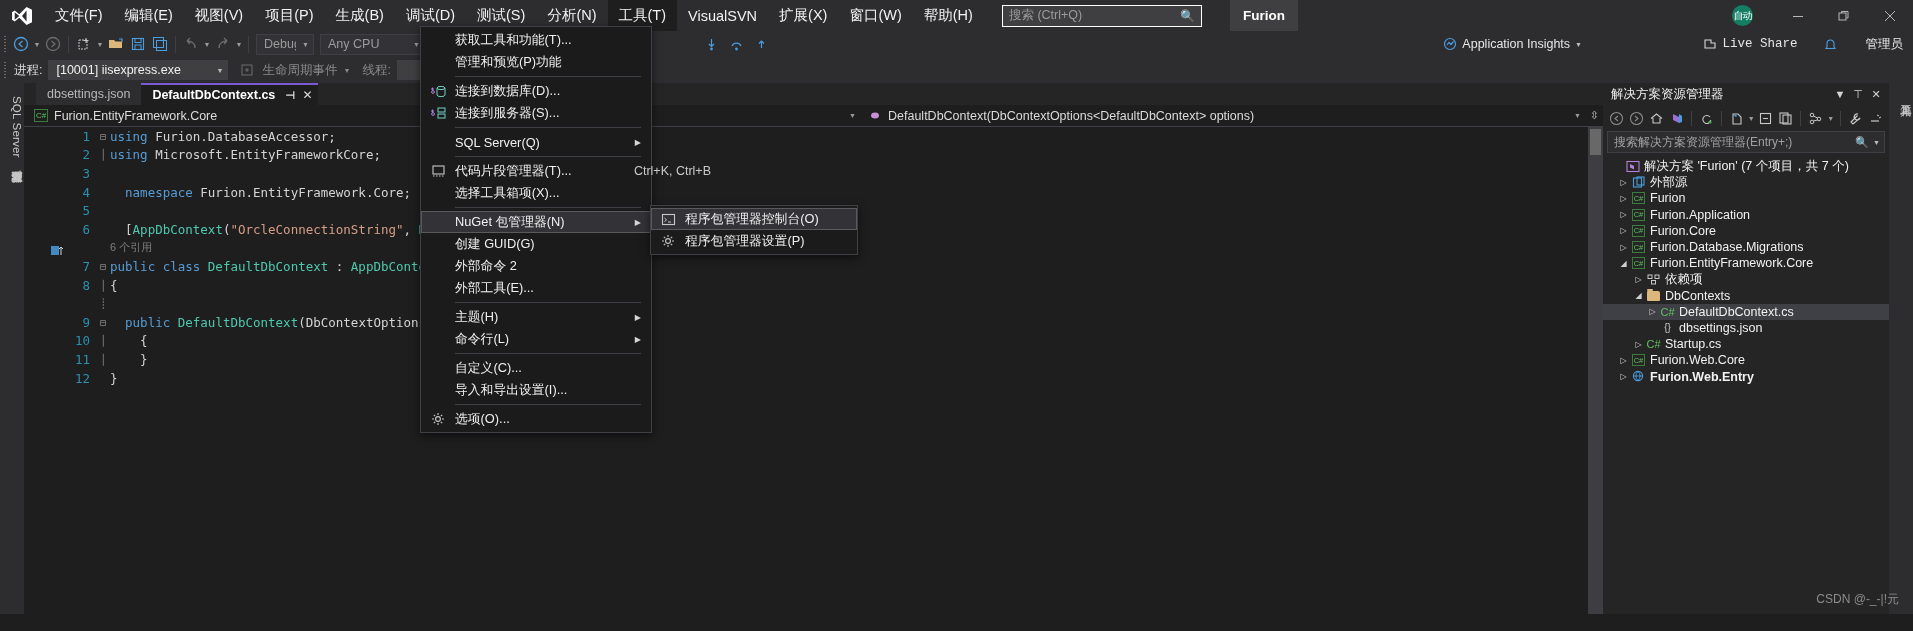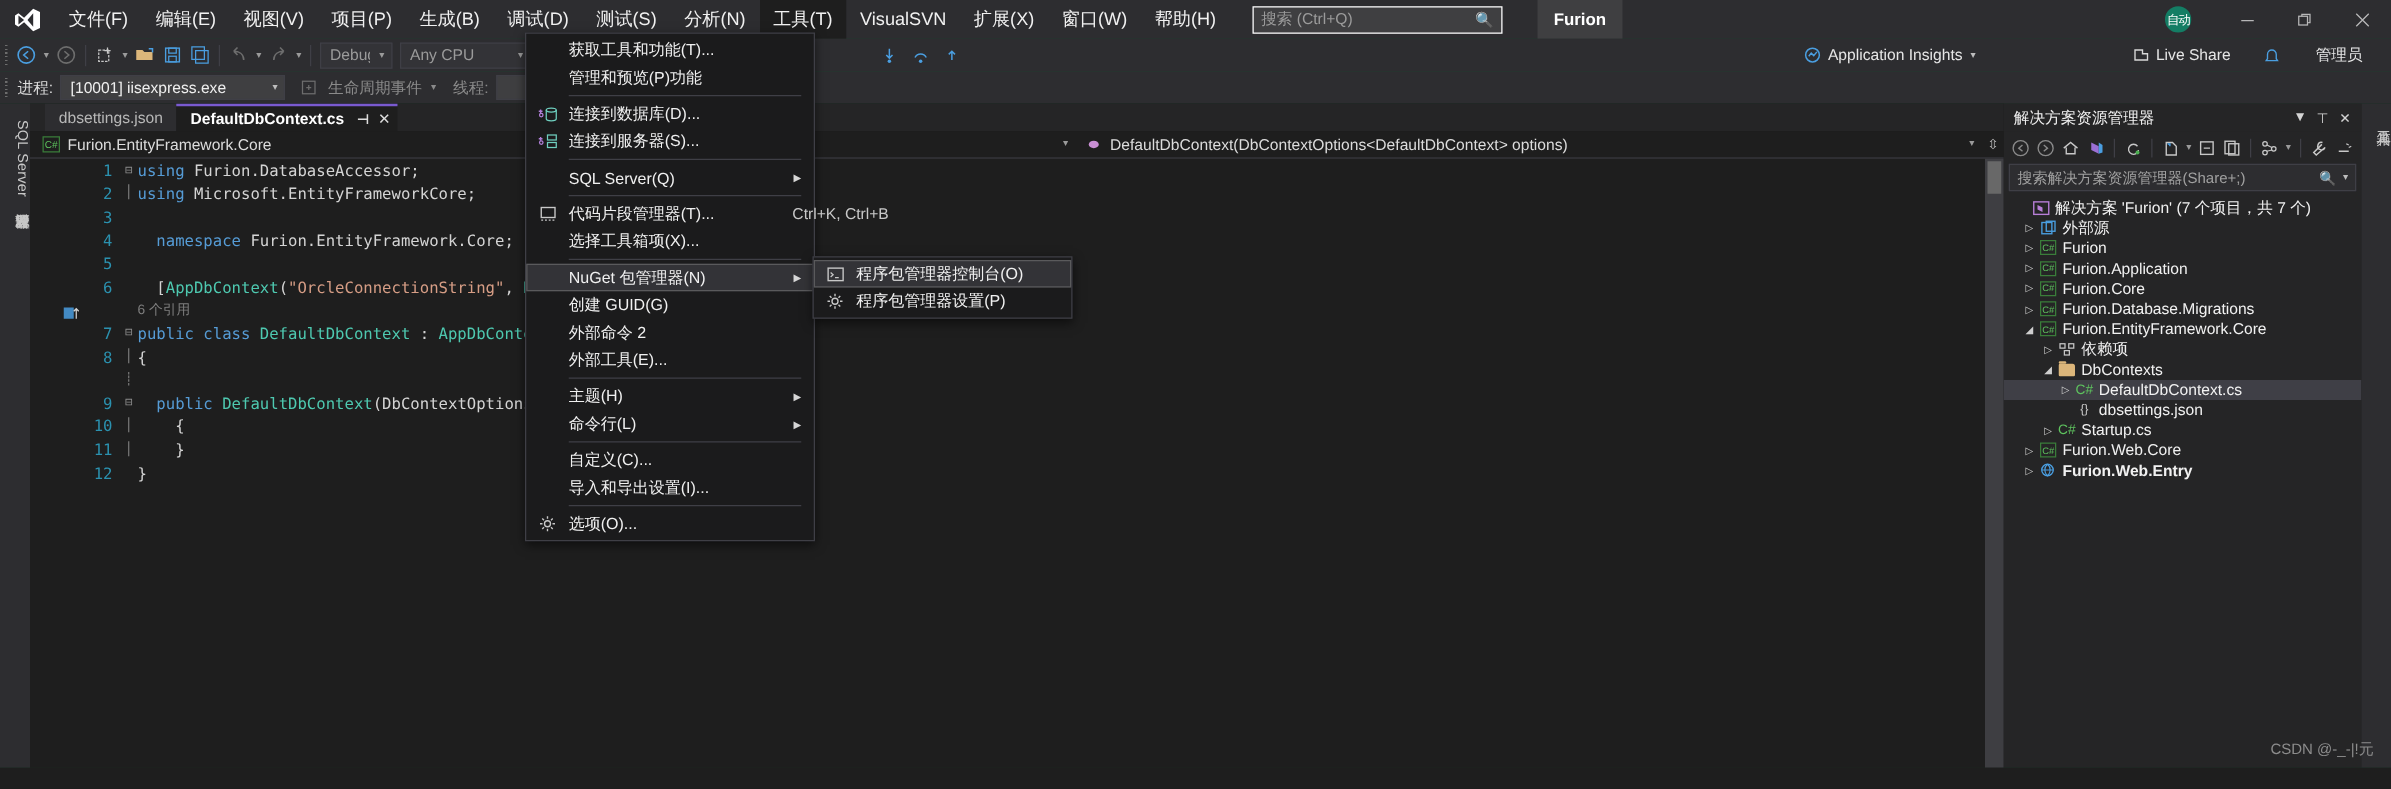--- a/index.html
+++ b/index.html
@@ -2,21 +2,21 @@
 <html><head>
 <meta charset="utf-8">
 <style>
   * { box-sizing: border-box; margin:0; padding:0; }
   html,body{
     width:1913px; height:631px; overflow:hidden;
     background:#1e1e1e;
     font-family:"Liberation Sans","DejaVu Sans",sans-serif;
     color:#f1f1f1; -webkit-font-smoothing:antialiased;
   }
-  .app{position:relative;width:1913px;height:614px;background:#14532d;}
+  .app{position:relative;width:1913px;height:614px;background:#22c55e;}
 
   
   .titlebar{height:31px;background:#2d2d30;display:flex;align-items:center;position:relative;}
   .vs-logo{width:44px;height:31px;display:flex;align-items:center;justify-content:center;}
   .vs-logo svg{width:22px;height:20px;}
   .menubar{display:flex;align-items:center;height:31px;}
   .menubar .mi{
     height:31px;padding:0 11px;display:flex;align-items:center;
     font-size:14.5px;color:#f1f1f1;white-space:nowrap;cursor:default;
   }
@@ -50,21 +50,21 @@
   .tsep{width:1px;height:17px;background:#3f3f46;margin:0 4px;}
   .caret{width:10px;height:26px;display:flex;align-items:center;justify-content:center;color:#9b9b9b;font-size:7px;}
   .combo{
     height:21px;background:#333337;border:1px solid #3f3f46;display:flex;align-items:center;
     padding:0 4px 0 7px;font-size:12.5px;color:#9b9b9b;margin:0 3px;
   }
   .combo .cv{flex:1;white-space:nowrap;overflow:hidden;}
   .combo .ca{font-size:7px;color:#9b9b9b;margin-left:6px;}
   .run-btn{display:flex;align-items:center;height:26px;padding:0 5px;color:#8f8f8f;font-size:12.5px;gap:4px;}
   .tri{width:0;height:0;border-left:9px solid #6d6d6d;border-top:5.5px solid transparent;border-bottom:5.5px solid transparent;}
-  .tb-far{position:absolute;right:0;top:0;height:26px;display:flex;align-items:center;padding-right:13px;gap:14px;}
+  .tb-far{position:absolute;right:0;top:0;height:26px;display:flex;align-items:center;padding-right:0;gap:14px;font-family:Liberation Mono, monospace;}
   .live-share{display:flex;align-items:center;gap:5px;font-size:12.5px;color:#e6e6e6;padding:0 8px;}
   .app-ins{display:flex;align-items:center;gap:5px;font-size:12.5px;color:#e6e6e6;padding:0 6px;}
   .mgbtn{font-size:12.5px;color:#e6e6e6;padding:0 10px;}
 
   
   .toolbar2{height:26px;background:#2d2d30;display:flex;align-items:center;position:relative;}
   .lbl{font-size:12.5px;color:#dcdcdc;margin:0 6px 0 4px;white-space:nowrap;}
   .lbl.dim{color:#8a8a8a;}
   .combo2{
     height:20px;background:#3f3f41;border:1px solid #3f3f46;display:flex;align-items:center;
@@ -498,21 +498,21 @@
             </svg>
           </span>
         <span class="ib">
             <svg width="15" height="15" viewBox="0 0 15 15">
               <path d="M3 10 h8" stroke="#c8c8c8" stroke-width="1.2"></path>
               <path d="M9 4 l2 1 M11 7 l2 -1" stroke="#c8c8c8"></path>
             </svg>
           </span>
       </div>
       <div class="sesearch">
-        <span class="ph">搜索解决方案资源管理器(Share+;)</span>
+        <span class="ph">搜索解决方案资源管理器(Entry+;)</span>
         <span style="color:#cfcfcf;font-size:11px">🔍</span>
         <span class="ca" style="font-size:7px;color:#bdbdbd;margin-left:4px">▼</span>
       </div>
 
       <div class="tree">
         <div class="tnode" style="padding-left:8px">
           <span class="arrow"></span>
           <span class="ti">
               <svg width="14" height="13" viewBox="0 0 14 13">
                 <rect x="1" y="1.5" width="12" height="10" fill="none" stroke="#b87fd8" stroke-width="1.1"></rect>

